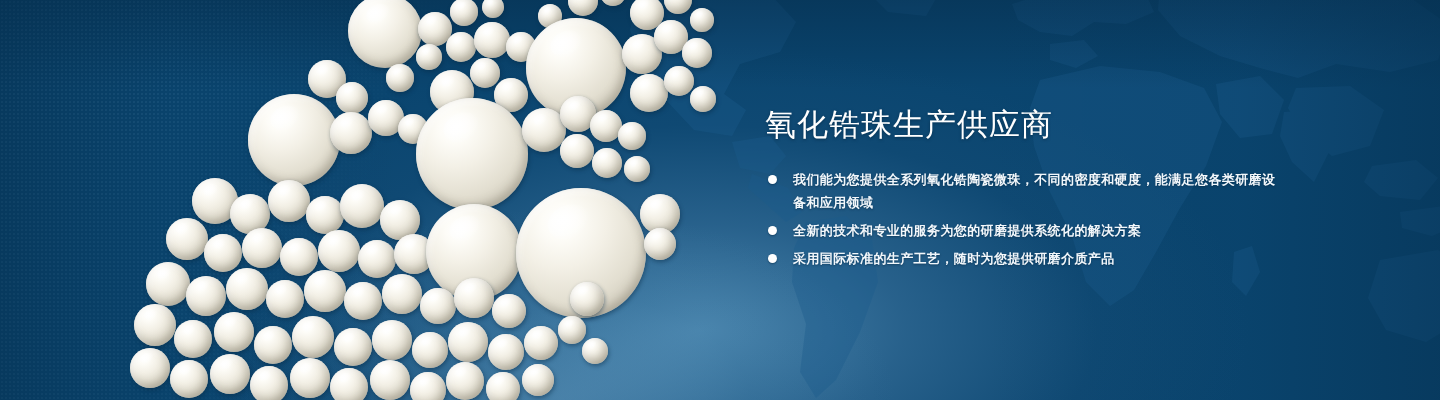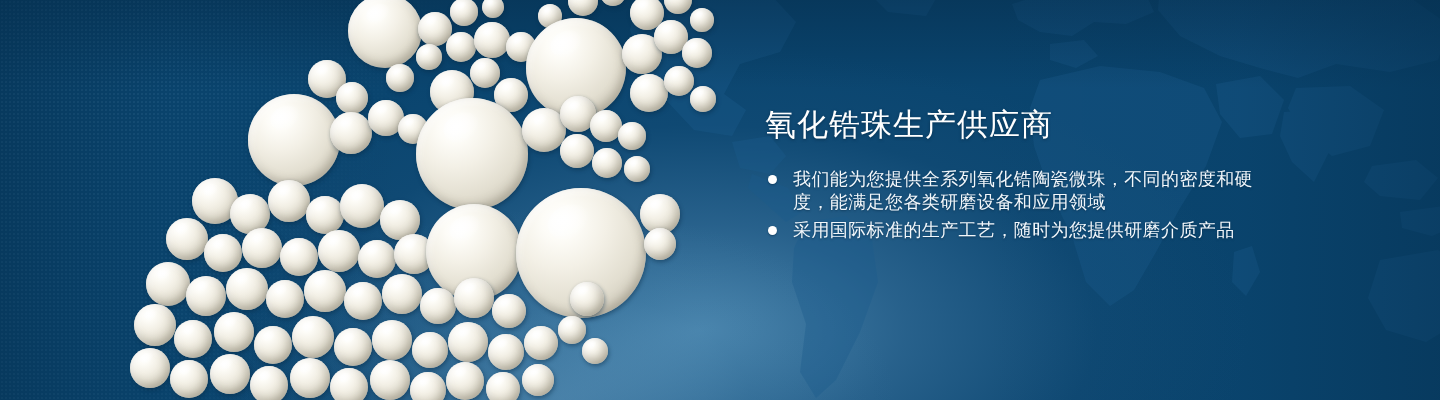--- a/index.html
+++ b/index.html
@@ -128,26 +128,27 @@
     white-space: nowrap;
   }
   .bullets {
     list-style: none;
     margin: 0;
     padding: 0;
   }
   .bullet {
     position: relative;
     padding-left: 28px;
-    font-size: 18px;
+    font-size: 13px;
     line-height: 23px;
     letter-spacing: .4px;
     color: #f2f7fb;
     text-shadow: 0 1px 2px rgba(3,33,57,0.5);
     margin-bottom: 5px;
+    font-weight: bold;
   }
   .bullet:last-child { margin-bottom: 8px; }
   .dot {
     position: absolute;
     left: 3px;
     top: 7px;
     width: 9px;
     height: 9px;
     border-radius: 50%;
     background: #ffffff;
@@ -312,19 +313,23 @@
 
     <h1 class="headline">氧化锆珠生产供应商</h1>
 
     <ul class="bullets">
       <li class="bullet">
         <span class="dot"></span>
         <span class="bullet-text">我们能为您提供全系列氧化锆陶瓷微珠，不同的密度和硬度，能满足您各类研磨设备和应用领域</span>
       </li>
       <li class="bullet">
         <span class="dot"></span>
+        <span class="bullet-text">全新的技术和专业的服务为您的研磨提供系统化的解决方案</span>
+      </li>
+      <li class="bullet">
+        <span class="dot"></span>
         <span class="bullet-text">采用国际标准的生产工艺，随时为您提供研磨介质产品</span>
       </li>
     </ul>
 
   </div>
 
 </div>
 
 </body></html>

